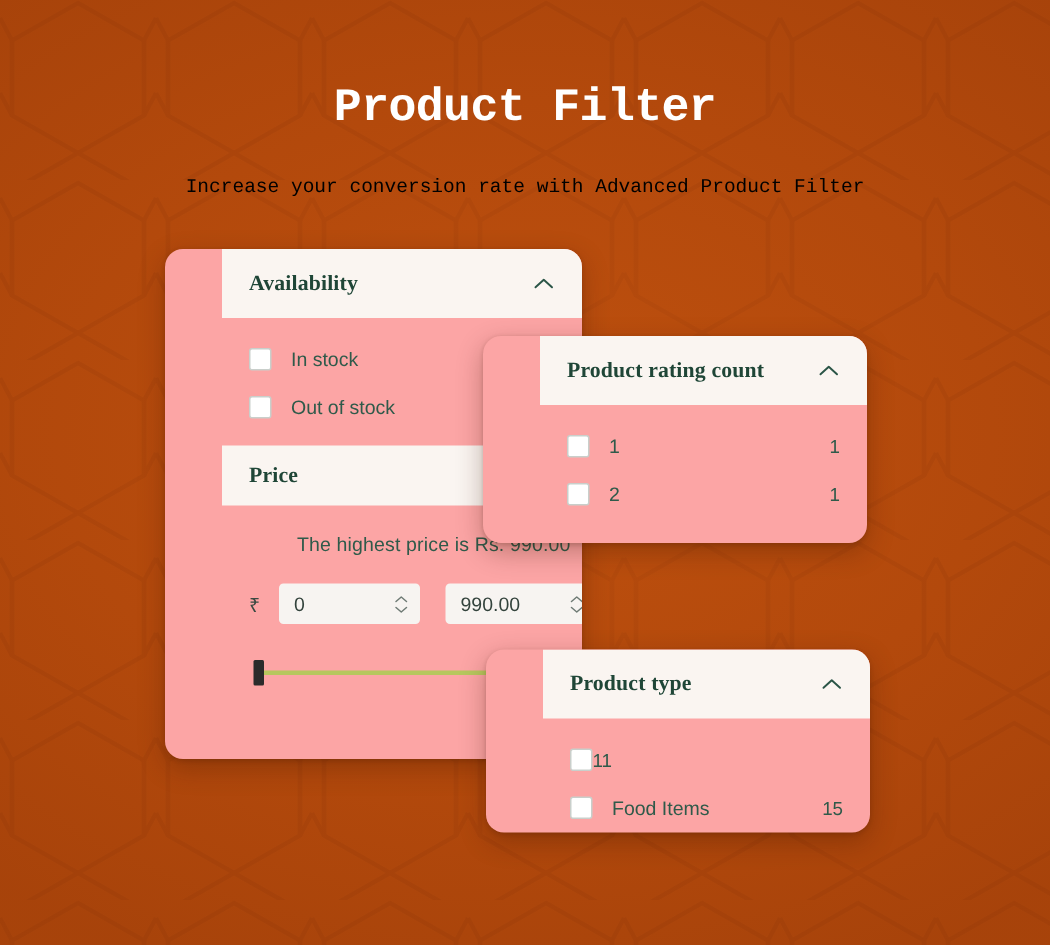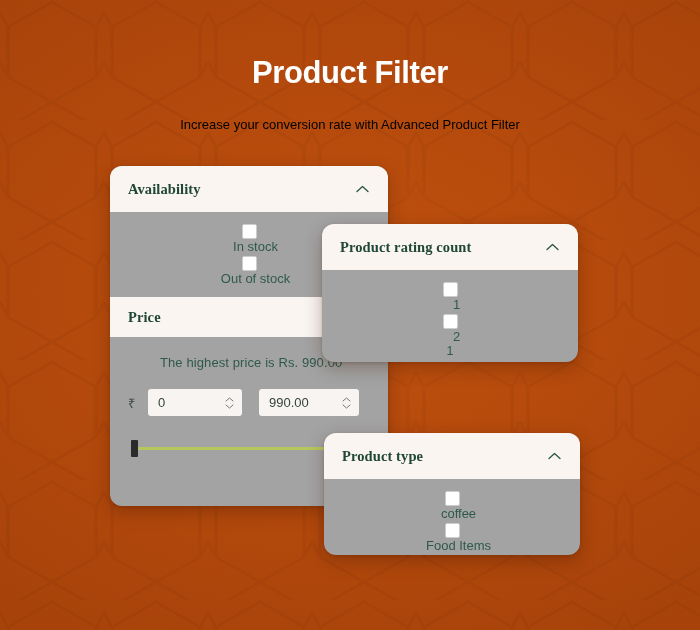--- a/index.html
+++ b/index.html
@@ -36,20 +36,21 @@
 
   #page { position: absolute; inset: 0; z-index: 2; }
 
   
   #header {
     position: absolute;
     top: 56px;
     left: 0;
     width: 700px;
     text-align: center;
+    font-family: Liberation Mono, monospace;
   }
 
   #page-title {
     font-size: 31px;
     font-weight: bold;
     color: #ffffff;
     letter-spacing: -0.4px;
     line-height: 1.1;
   }
 
@@ -58,24 +59,25 @@
     font-size: 13px;
     color: #000000;
     line-height: 21px;
     font-weight: 400;
   }
   #page-subtitle .sub-line { display: block; }
 
   
   .card {
     position: absolute;
-    background: #a3a3a3;
+    background: #fca5a5;
     border-radius: 12px;
     box-shadow: 0 6px 18px rgba(60,20,0,0.30), 0 1px 3px rgba(60,20,0,0.18);
     overflow: hidden;
+    padding-left: 38px;
   }
 
   .panel-header {
     background: #faf5f1;
     display: flex;
     align-items: center;
     justify-content: space-between;
     padding: 0 18px;
     height: 46px;
   }
@@ -98,21 +100,20 @@
   }
   .chev svg { display: block; }
 
   .panel-body { padding: 14px 18px 16px 18px; }
 
   
   .cb-row {
     display: flex;
     align-items: center;
     height: 31px;
-    flex-direction: column;
   }
   .cb-row + .cb-row { margin-top: 1px; }
 
   .cb-box {
     width: 15px;
     height: 15px;
     border: 1px solid #c9cfcb;
     border-radius: 2px;
     background: #ffffff;
     flex: 0 0 auto;
@@ -374,21 +375,20 @@
       <span class="panel-title">Product type</span>
       <span class="chev">
         <svg width="13" height="8" viewBox="0 0 13 8" fill="none" xmlns="http://www.w3.org/2000/svg">
           <path d="M1 6.5 L6.5 1.5 L12 6.5" stroke="currentColor" stroke-width="1.3" stroke-linecap="round" stroke-linejoin="round"></path>
         </svg>
       </span>
     </div>
     <div class="panel-body">
       <div class="cb-row">
         <span class="cb-box"></span>
-        <span class="cb-label">coffee</span>
         <span class="cb-count">11</span>
       </div>
       <div class="cb-row">
         <span class="cb-box"></span>
         <span class="cb-label">Food Items</span>
         <span class="cb-count">15</span>
       </div>
     </div>
   </div>
 

